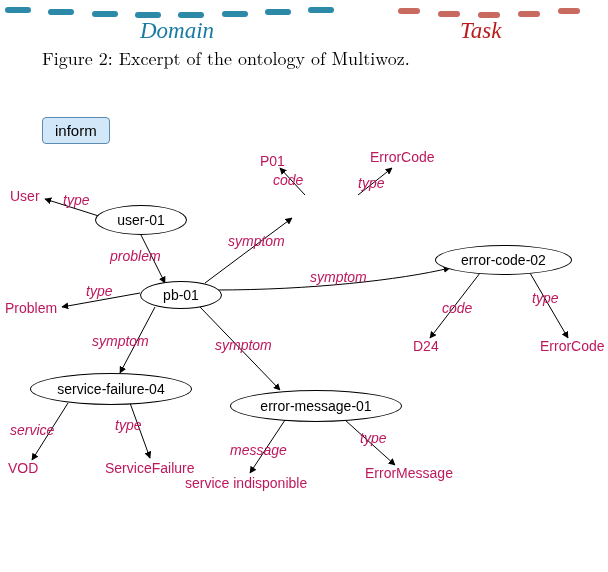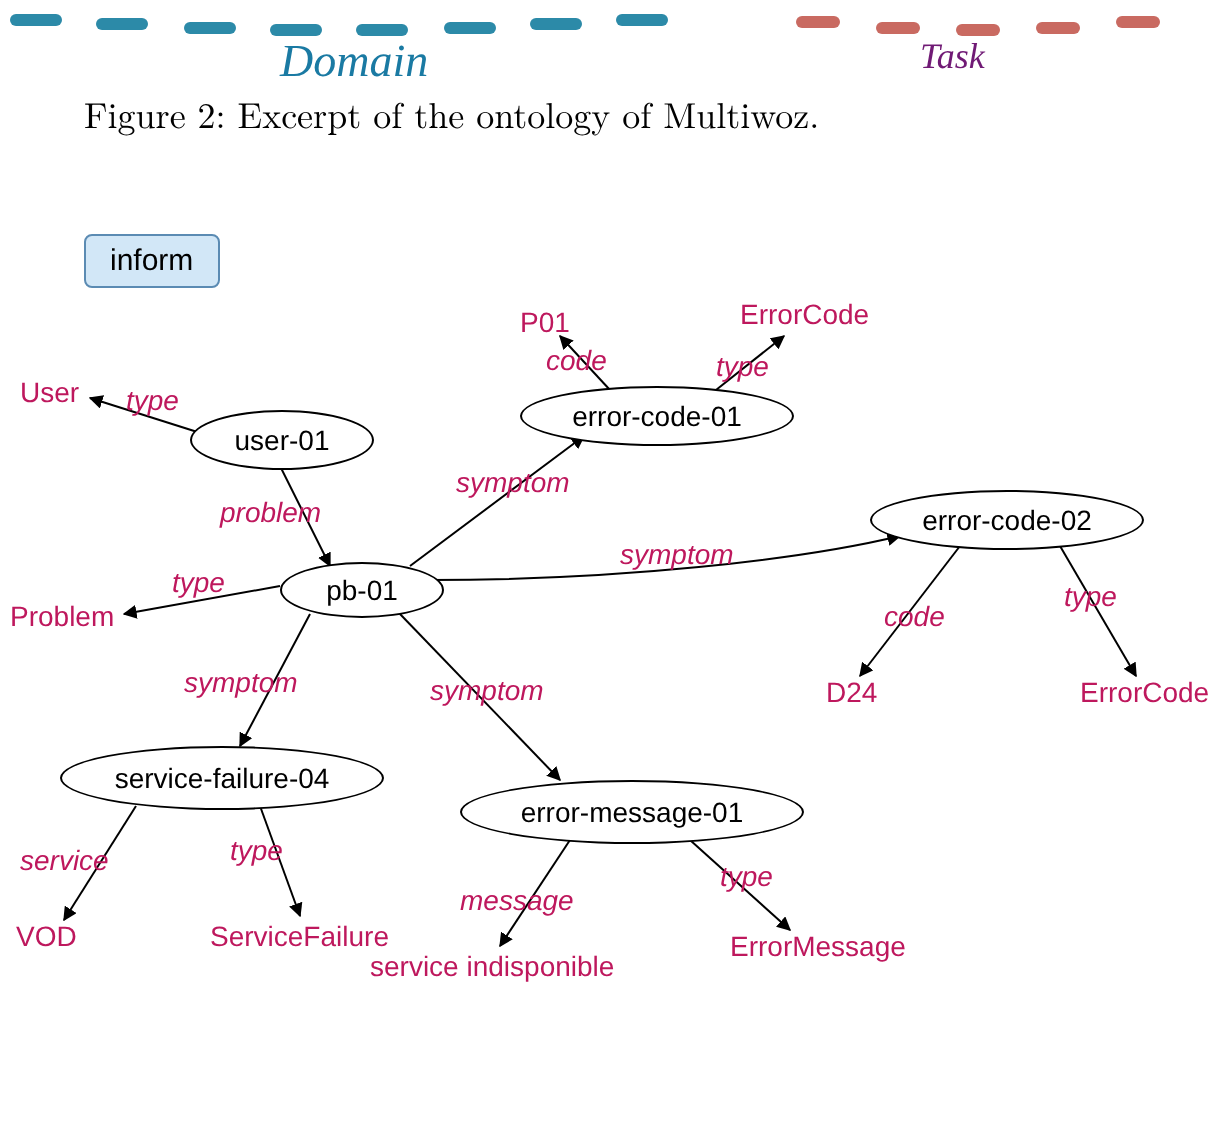--- a/index.html
+++ b/index.html
@@ -38,22 +38,22 @@
     font-style: italic;
     font-size: 23px;
     color: #1a7aa3;
   }
   .task-label {
     position: absolute;
     top: 18px;
     left: 460px;
     font-family: Georgia, serif;
     font-style: italic;
-    font-size: 18px;
-    color: #701a75;
+    font-size: 23px;
+    color: #b91c1c;
   }
   .caption {
     position: absolute;
     font-family: 'Latin Modern Roman', 'CMU Serif', Georgia, serif;
     font-size: 18px;
     color: #000;
     text-align: left;
   }
   .caption1 { top: 45px; left: 42px; width: 540px; }
   .caption2 { top: 535px; left: 4px; width: 600px; }
@@ -168,21 +168,20 @@
 
       <line x1="130" y1="248" x2="150" y2="303" stroke="#000" stroke-width="1" marker-end="url(#arrow)"></line>
 
       <line x1="285" y1="265" x2="250" y2="318" stroke="#000" stroke-width="1" marker-end="url(#arrow)"></line>
 
       <line x1="345" y1="265" x2="395" y2="310" stroke="#000" stroke-width="1" marker-end="url(#arrow)"></line>
     </svg>
 
     <div class="node" style="left:95px;top:50px;width:90px;height:28px;">user-01</div>
     <div class="node" style="left:140px;top:126px;width:80px;height:26px;">pb-01</div>
-    <div class="node" style="left:260px;top:38px;width:135px;height:28px;">error-code-01</div>
     <div class="node" style="left:435px;top:90px;width:135px;height:28px;">error-code-02</div>
     <div class="node" style="left:30px;top:218px;width:160px;height:30px;">service-failure-04</div>
     <div class="node" style="left:230px;top:235px;width:170px;height:30px;">error-message-01</div>
 
     <div class="gtext" style="left:10px;top:33px;">User</div>
     <div class="gtext" style="left:5px;top:145px;">Problem</div>
     <div class="gtext" style="left:260px;top:-2px;">P01</div>
     <div class="gtext" style="left:370px;top:-6px;">ErrorCode</div>
     <div class="gtext" style="left:413px;top:183px;">D24</div>
     <div class="gtext" style="left:540px;top:183px;">ErrorCode</div>

